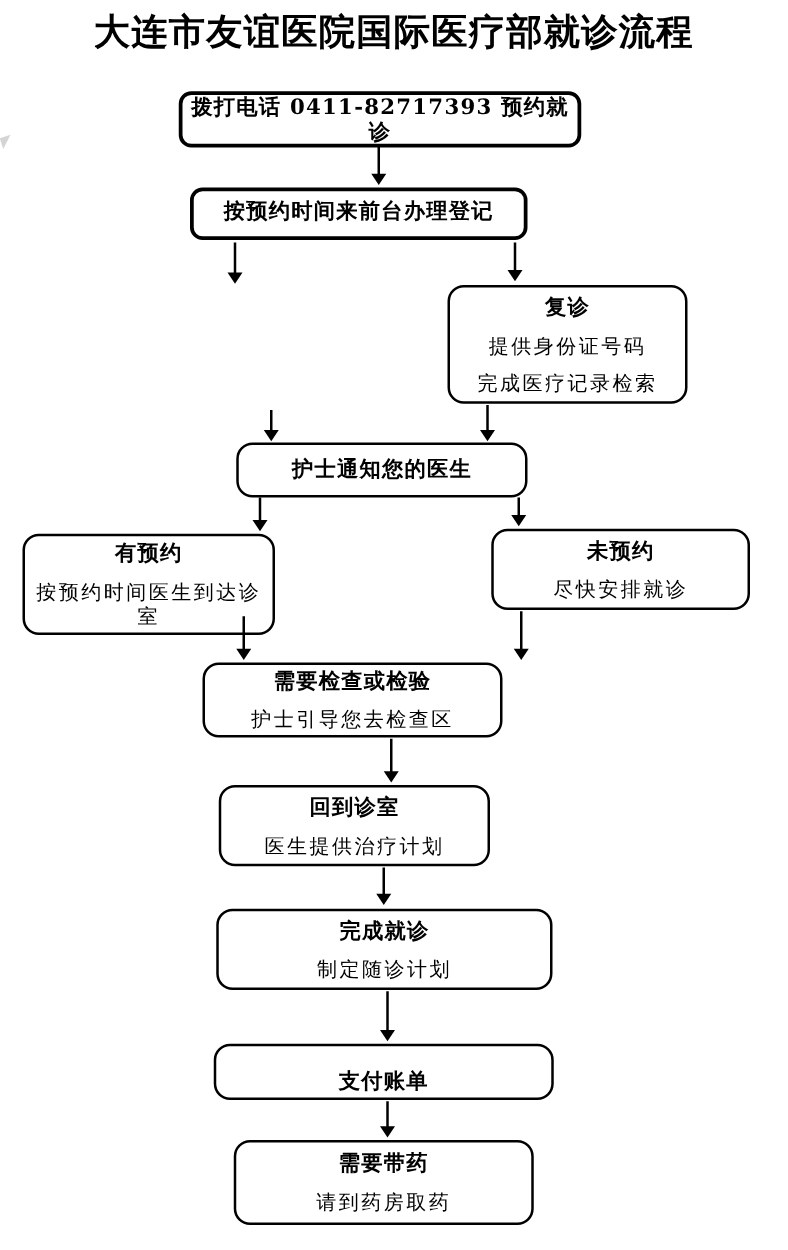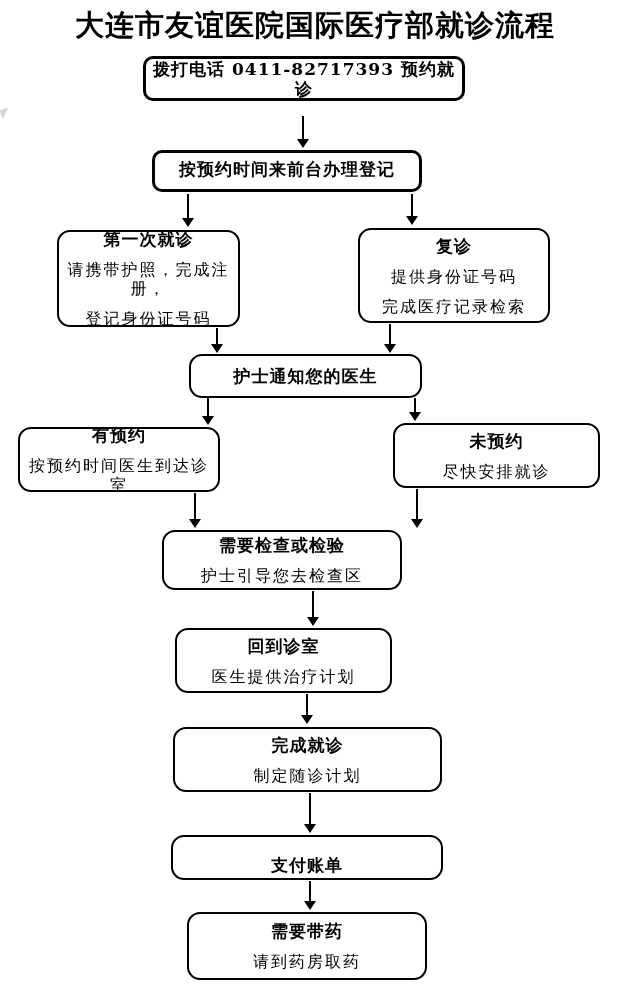--- a/index.html
+++ b/index.html
@@ -44,51 +44,46 @@
 </style>
 </head>
 <body>
 
 <div class="canvas">
 
   <h1 class="page-title">大连市友谊医院国际医疗部就诊流程</h1>
 
   <span class="artifact"></span>
 
-  <div class="node thick" style="left:143px;top:56px;width:322px;height:45px;">
+  <div class="node thick" style="left:143px;top:73px;width:322px;height:45px;">
     <span class="nt">拨打电话 0411-82717393 预约就诊</span>
   </div>
   <i class="arrow" style="left:296px;top:116px;height:32px;"></i>
 
   <div class="node thick" style="left:152px;top:150px;width:270px;height:42px;font-family:Liberation Mono, monospace;">
     <span class="nt">按预约时间来前台办理登记</span>
   </div>
   <i class="arrow" style="left:181px;top:194px;height:33px;"></i>
   <i class="arrow" style="left:405px;top:194px;height:31px;"></i>
 
-  <div class="node" style="left:57px;top:230px;width:183px;height:97px;">
-    <span class="nt">第一次就诊</span>
-    <span class="nb">请携带护照，完成注册，</span>
-    <span class="nb">登记身份证号码</span>
-  </div>
   <div class="node" style="left:358px;top:228px;width:192px;height:95px;">
     <span class="nt">复诊</span>
     <span class="nb">提供身份证号码</span>
     <span class="nb">完成医疗记录检索</span>
   </div>
   <i class="arrow" style="left:210px;top:328px;height:25px;"></i>
   <i class="arrow" style="left:383px;top:324px;height:29px;"></i>
 
   <div class="node" style="left:189px;top:354px;width:233px;height:44px;justify-content:center;">
     <span class="nt">护士通知您的医生</span>
   </div>
   <i class="arrow" style="left:201px;top:398px;height:27px;"></i>
   <i class="arrow" style="left:408px;top:398px;height:23px;"></i>
 
-  <div class="node" style="left:18px;top:427px;width:202px;height:65px;">
+  <div class="node" style="left:18px;top:427px;width:202px;height:81px;">
     <span class="nt">有预约</span>
     <span class="nb">按预约时间医生到达诊室</span>
   </div>
   <div class="node" style="left:393px;top:423px;width:207px;height:65px;">
     <span class="nt">未预约</span>
     <span class="nb">尽快安排就诊</span>
   </div>
   <i class="arrow" style="left:188px;top:493px;height:35px;"></i>
   <i class="arrow" style="left:410px;top:489px;height:39px;"></i>
 

